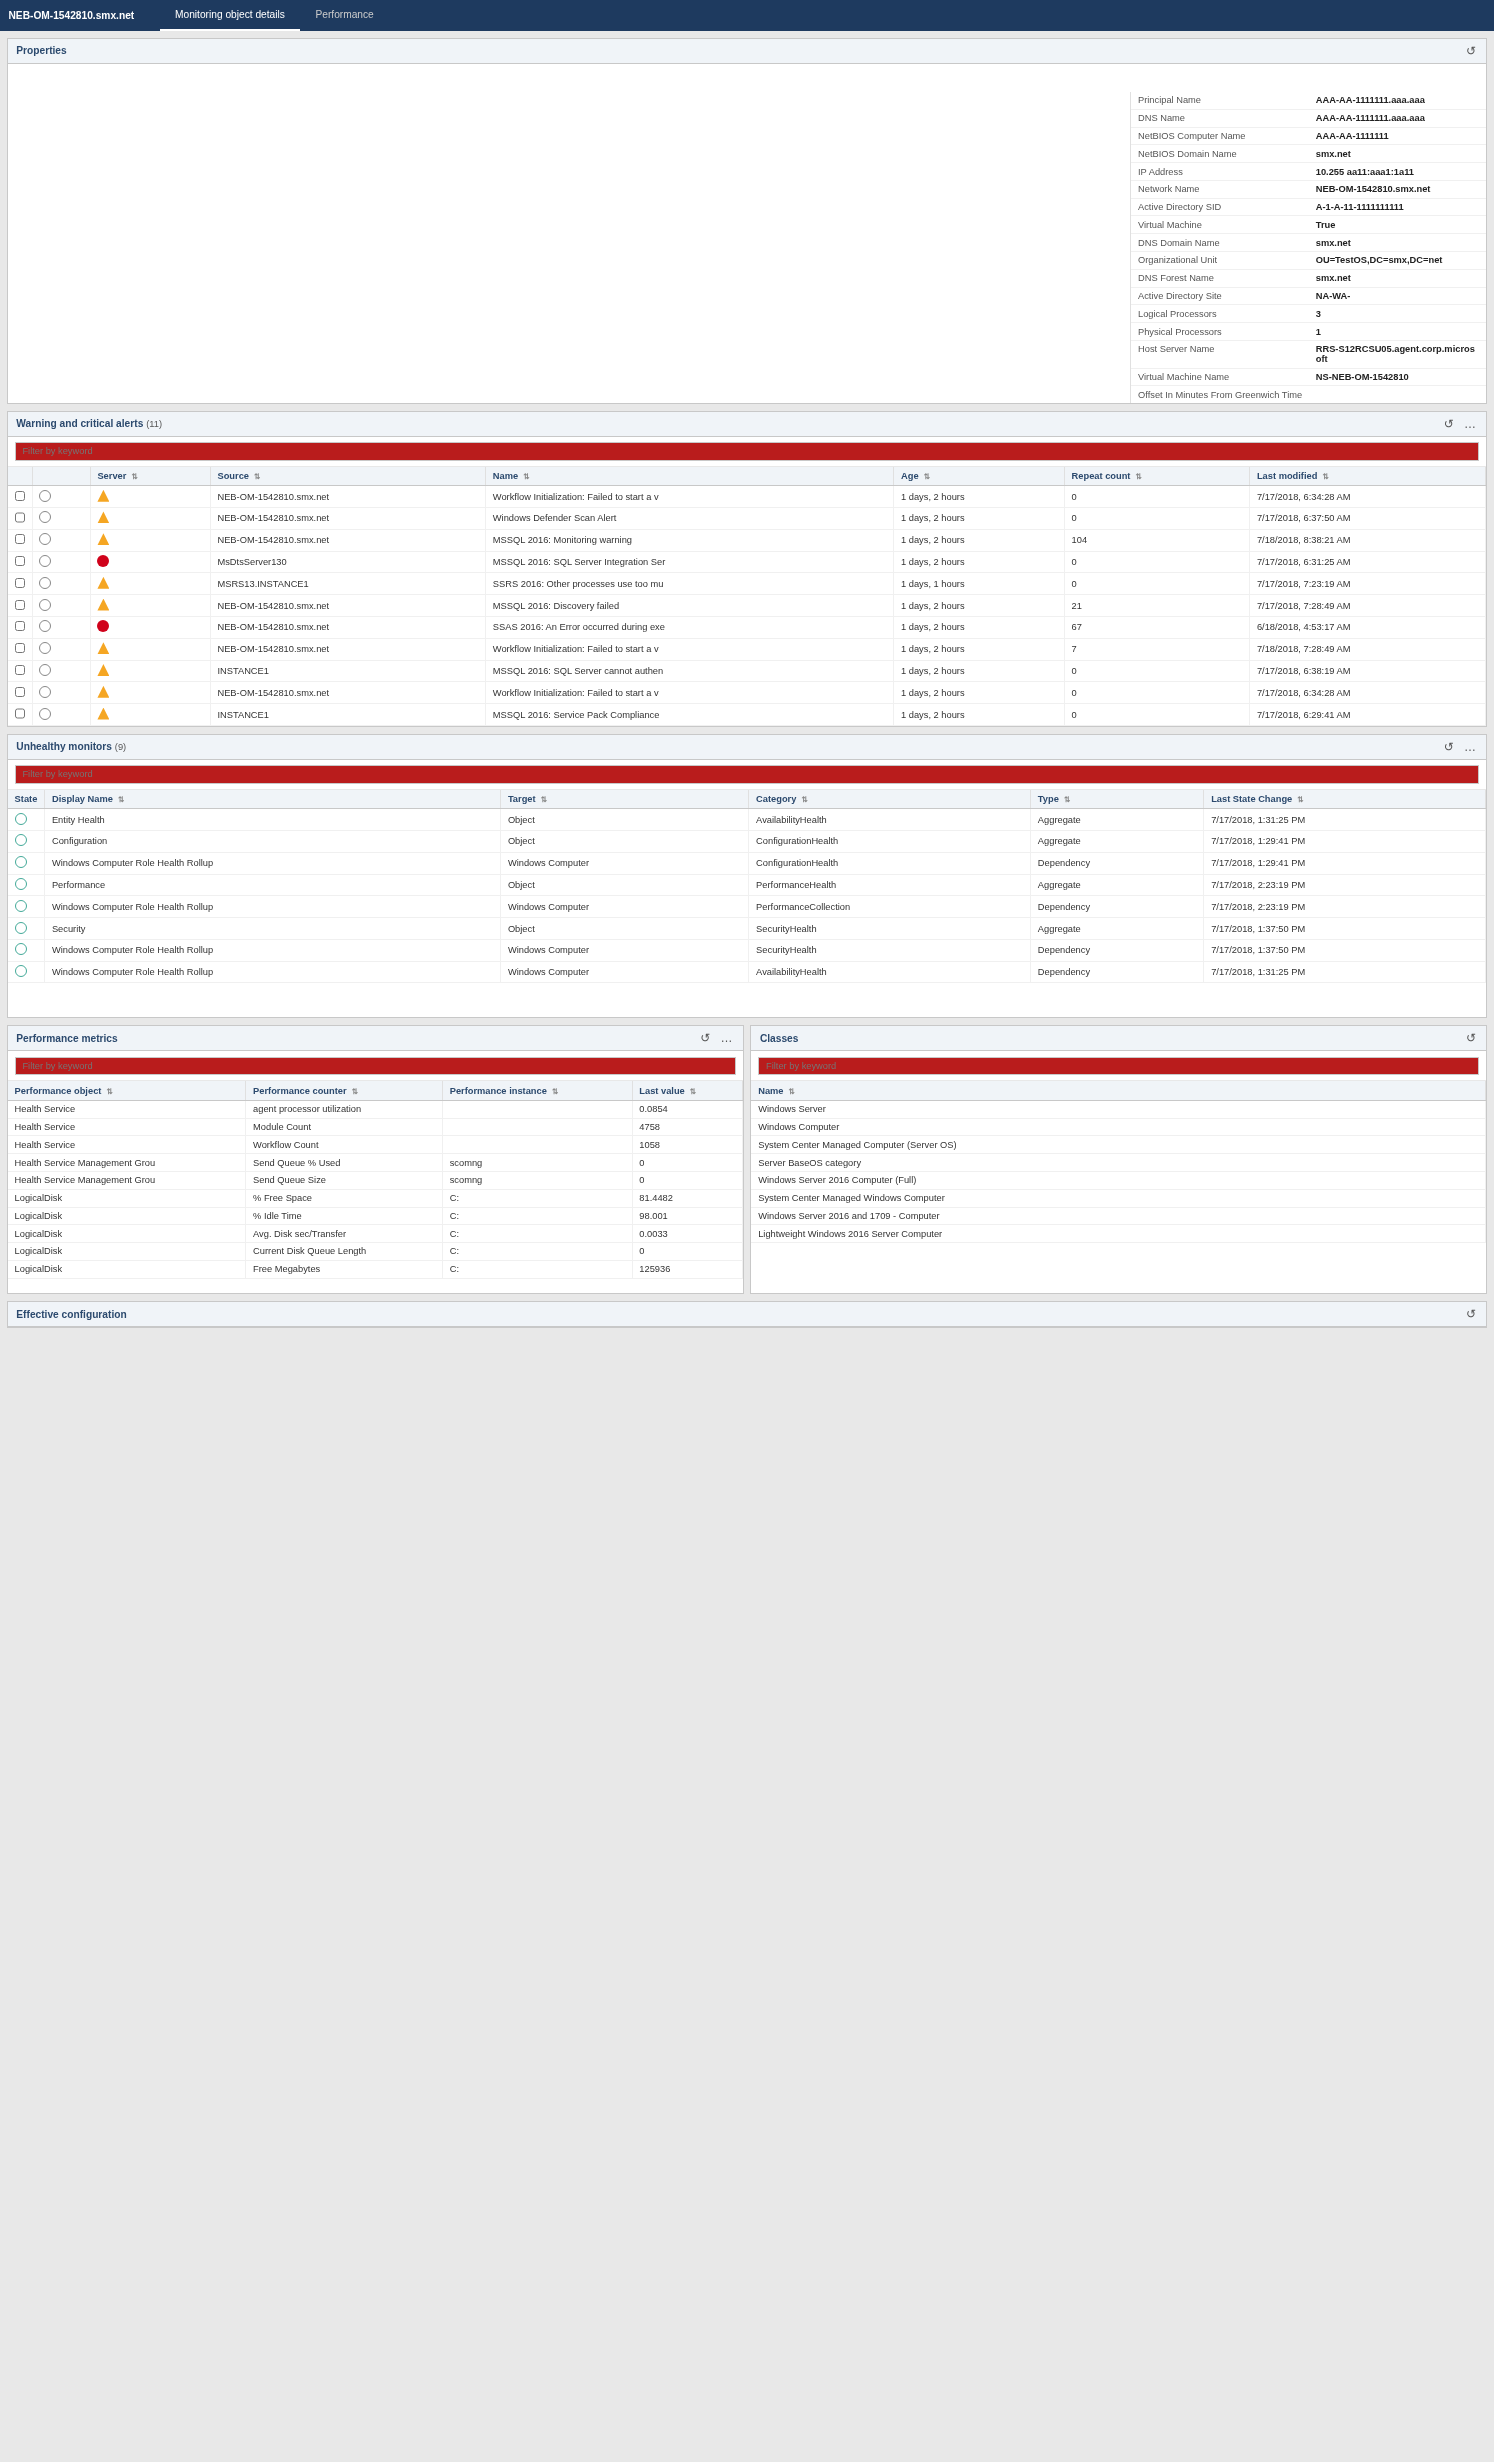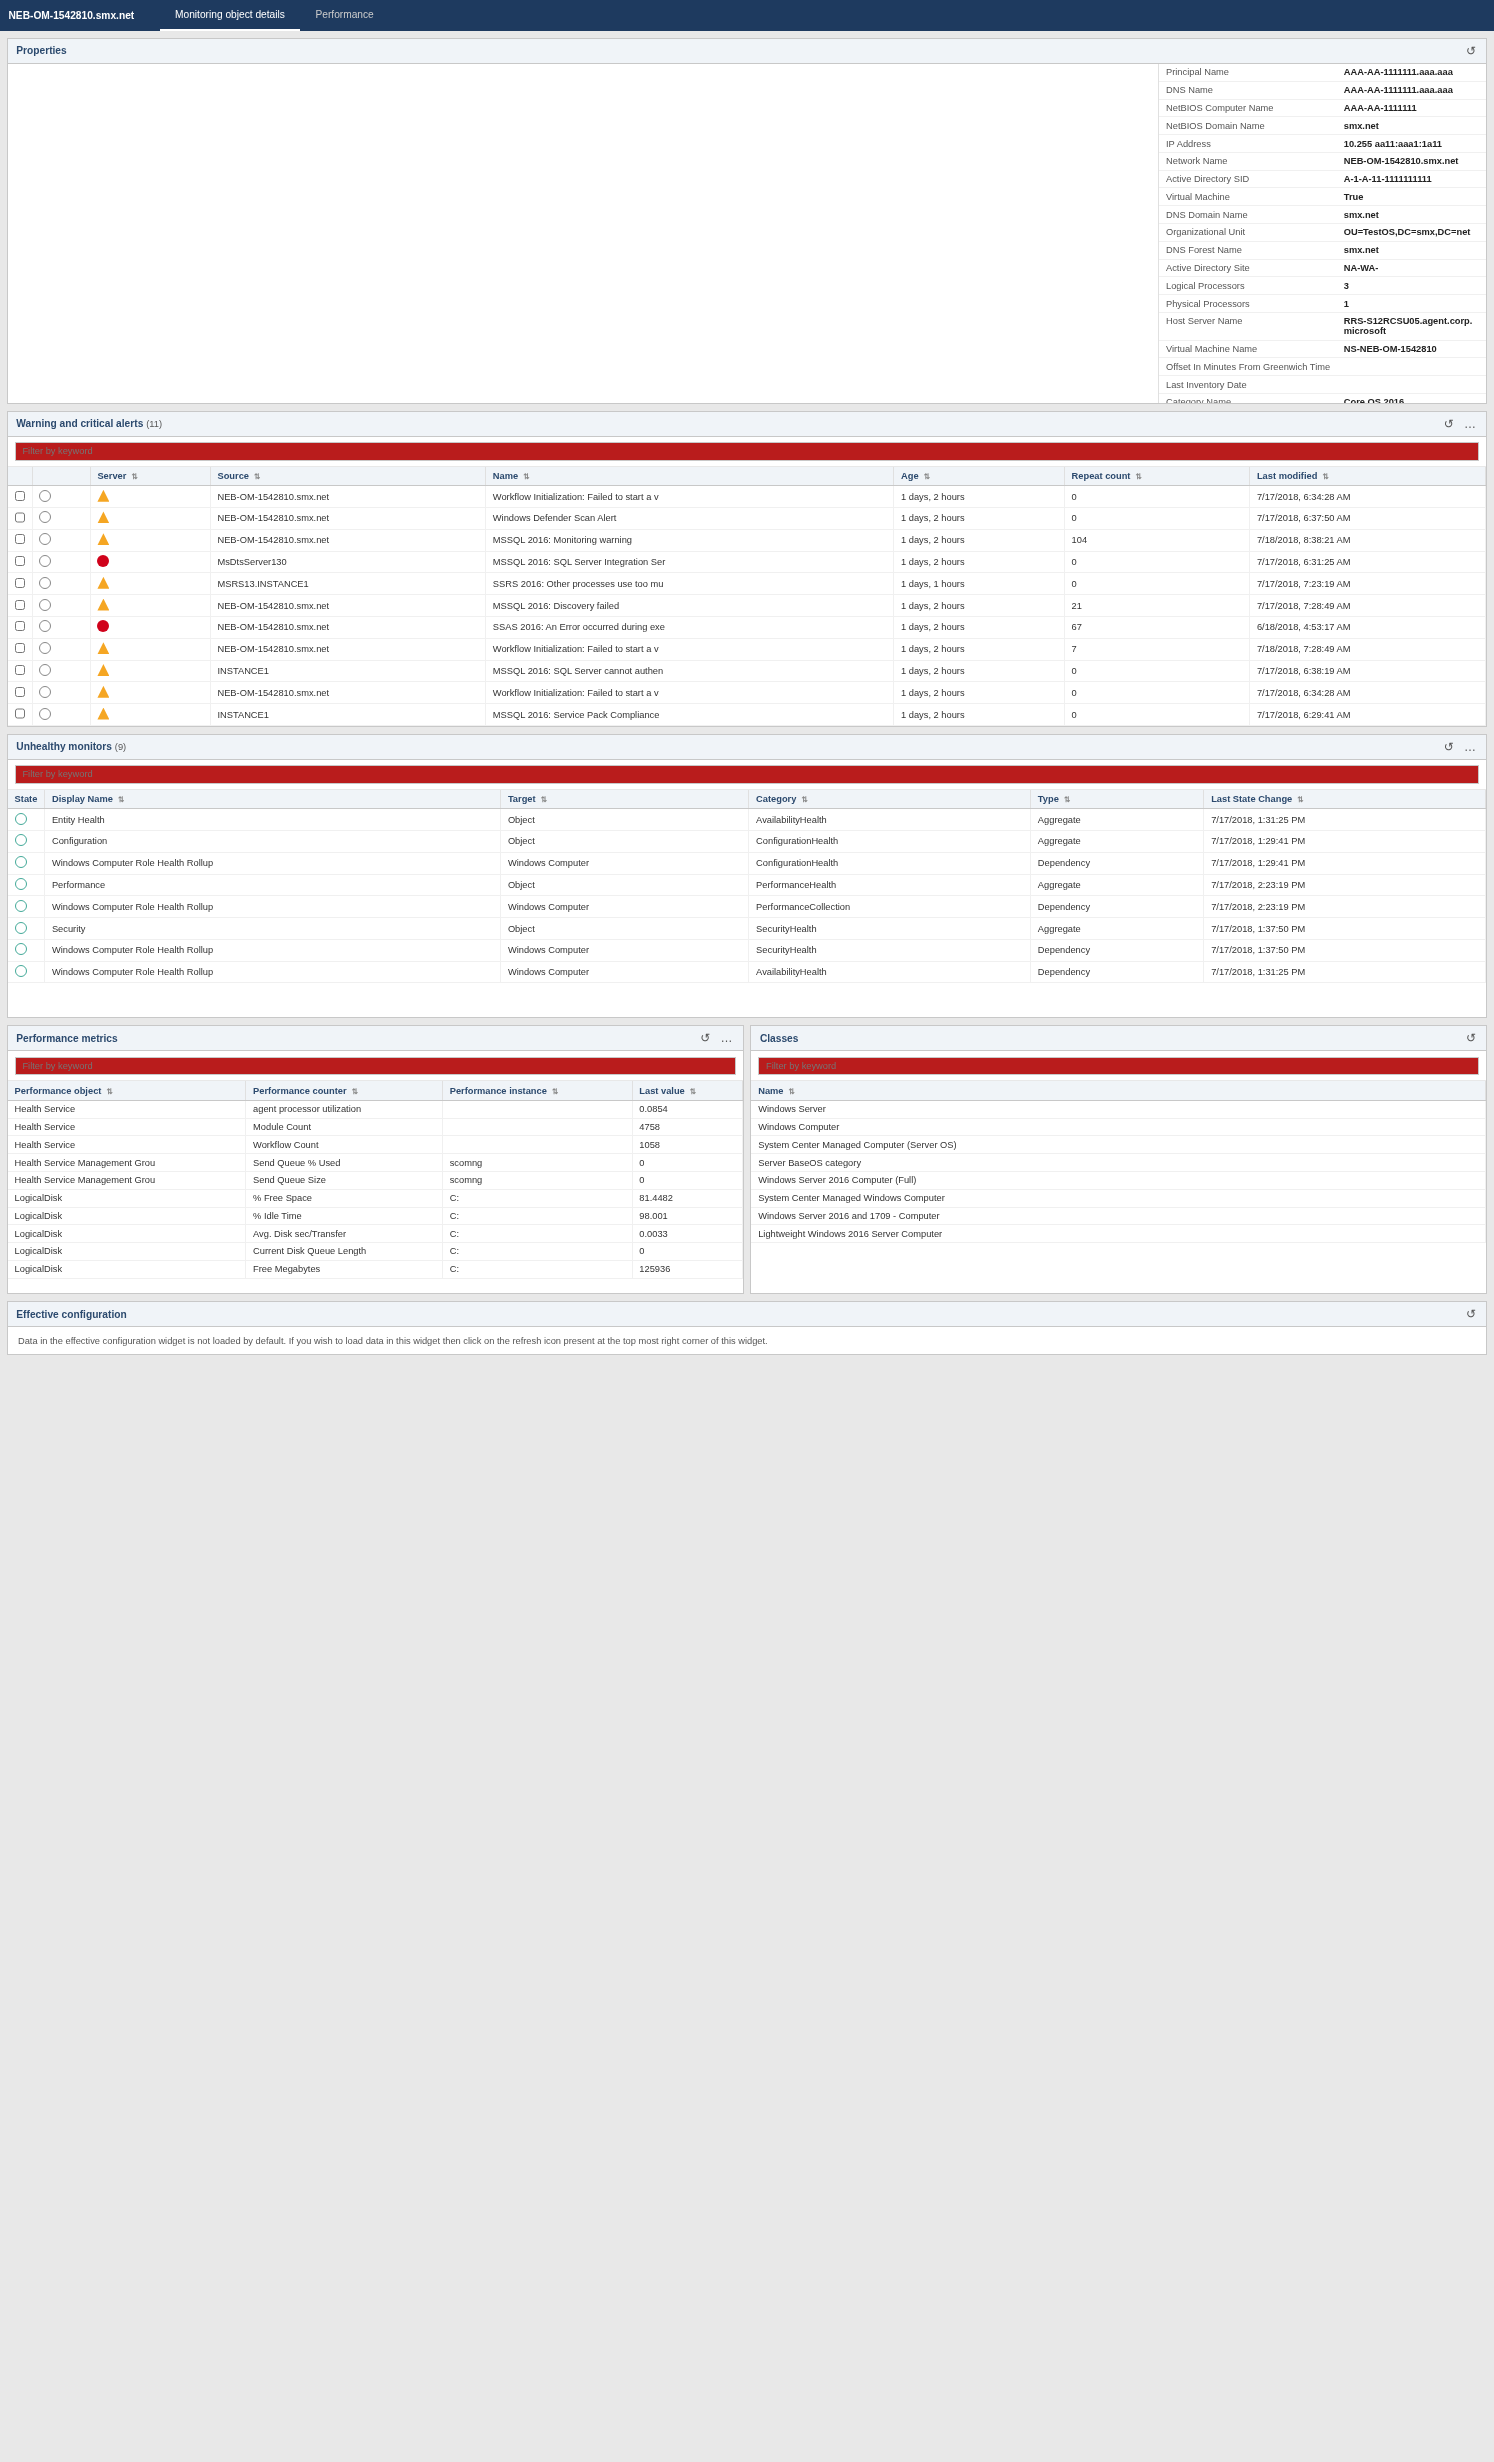--- a/index.html
+++ b/index.html
@@ -88,23 +88,24 @@
       display: flex;
       height: 339px;
     }
     .properties-left {
       flex: 1;
       padding: 8.5px;
       font-size: 9.3px;
       color: #555;
     }
     .properties-table-container {
-      width: 328px;
+      width: 356px;
       overflow-y: auto;
       border-left: 0.8px solid #e0e0e0;
+      margin-top: 28px;
     }
     .properties-table {
       width: 100%;
       border-collapse: collapse;
       font-size: 9.3px;
     }
     .properties-table tr {
       border-bottom: 0.8px solid #f0f0f0;
     }
     .properties-table td {
@@ -726,19 +727,16 @@
     </div>
   </div>
 
   <div class="panel">
     <div class="panel-header">
       <span>Effective configuration</span>
       <div class="panel-header-actions">
         <button class="icon-btn">↺</button>
       </div>
     </div>
-    <div class="eff-config-body">
-      <p>Data in the effective configuration widget is not loaded by default. If you wish to load data in this widget then click on the refresh icon present at the top most right corner of this widget.</p>
-    </div>
   </div>
 
 </div>
 
 
 </body></html>

